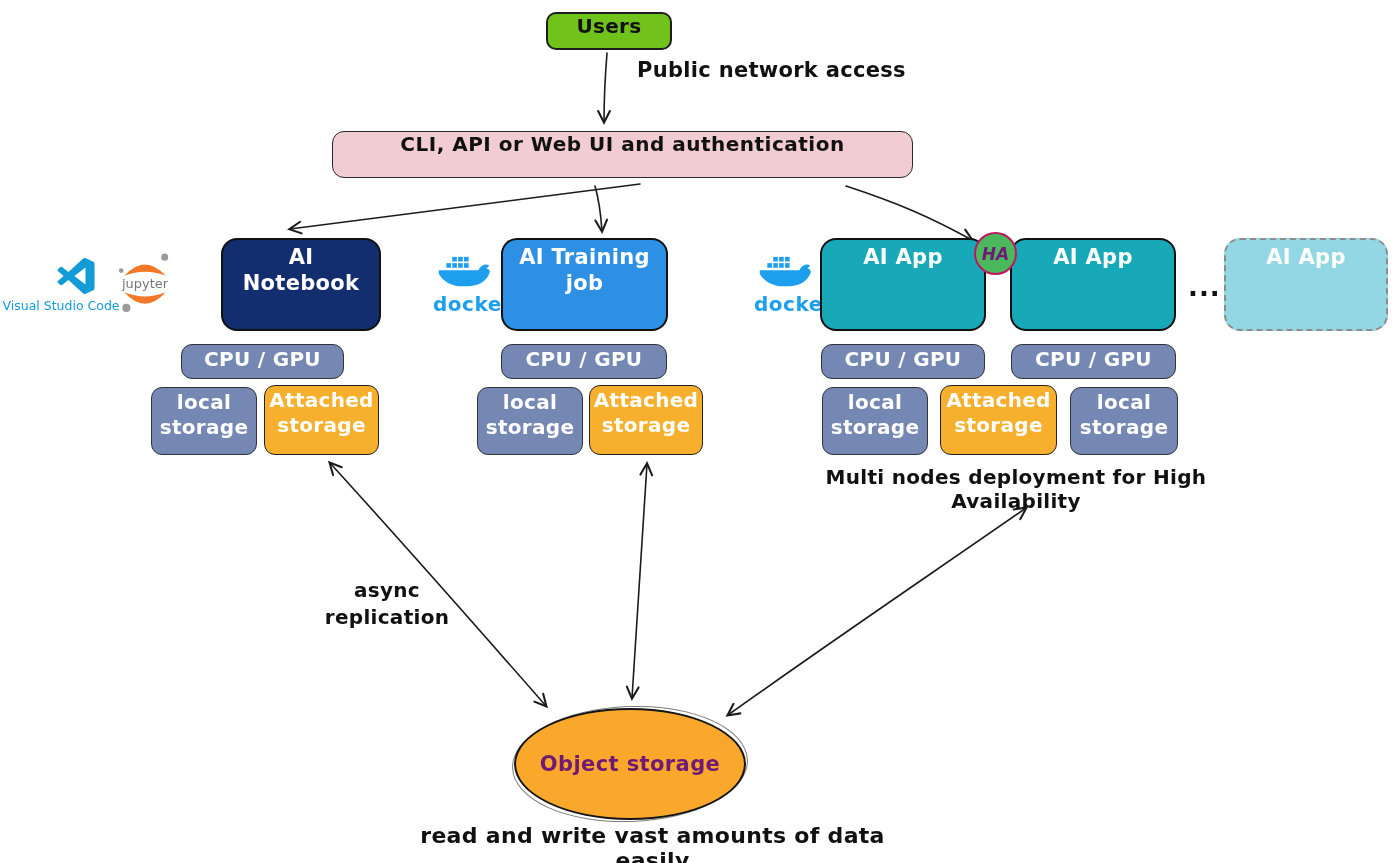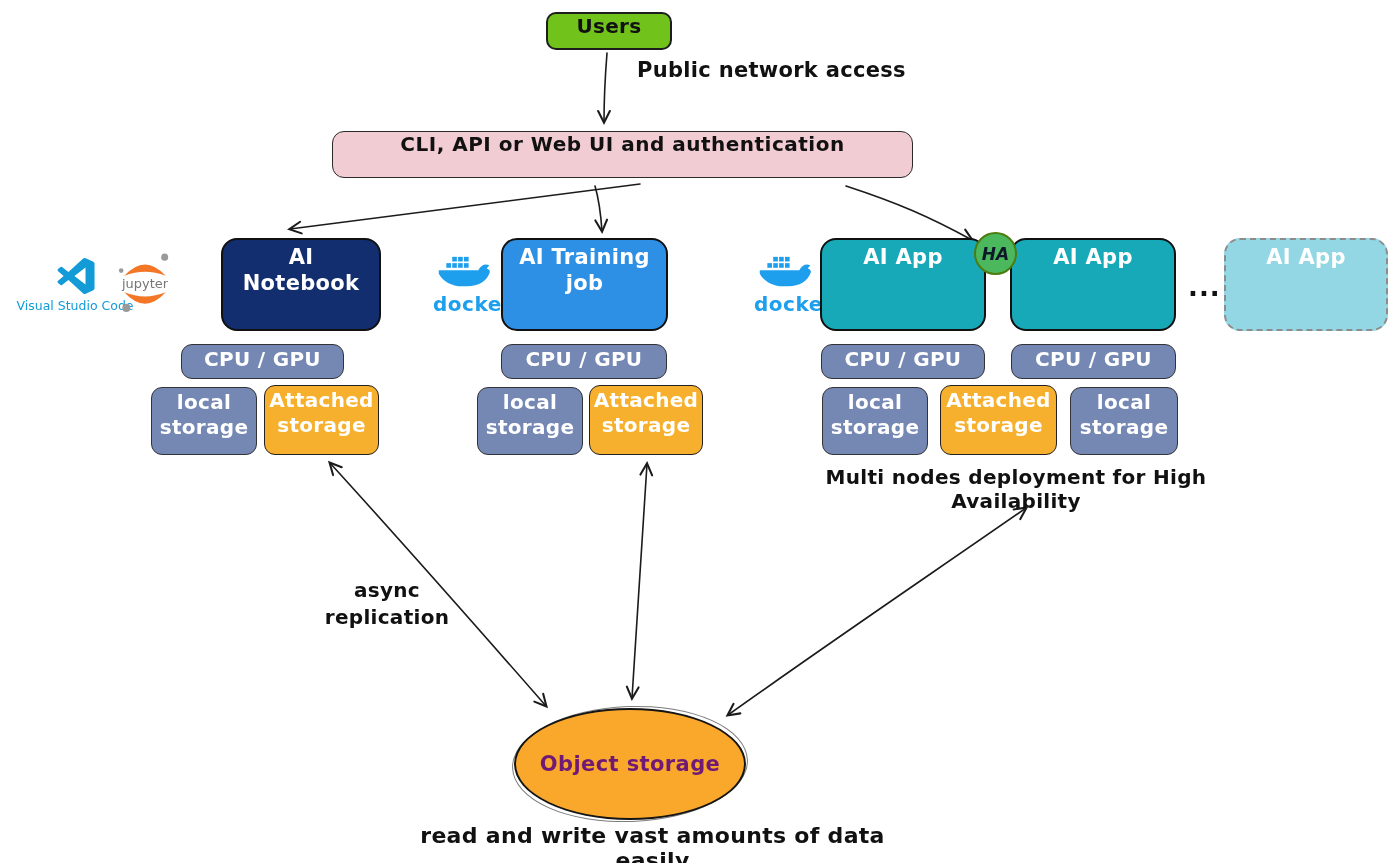--- a/index.html
+++ b/index.html
@@ -32,22 +32,22 @@
   .teal{background:var(--app-teal);}
   .teal-light{background:var(--app-teal-light);border:2px dashed #8c8c8c;}
   .slate{background:var(--slate);}
   .orange{background:var(--attached-orange);border-color:#222;}
   .users{background:var(--users-green);border:2px solid #1d1d1d;border-radius:10px;
          color:#111;font-weight:bold;font-size:20px;}
   .gateway{background:var(--gateway-pink);border:1.5px solid #2a2a2a;border-radius:12px;
            color:#111;font-weight:bold;font-size:20px;letter-spacing:.5px;}
   .edge-label{position:absolute;color:#111;font-weight:bold;letter-spacing:.3px;}
   .ha-circle{position:absolute;width:43px;height:43px;border-radius:50%;background:var(--ha-green);
-             border:2px solid #4d7c0f;display:flex;align-items:center;justify-content:center;
-             color:#0f172a;font-weight:bold;font-style:italic;font-size:17px;z-index:5;}
+             border:2px solid #be185d;display:flex;align-items:center;justify-content:center;
+             color:#701a75;font-weight:bold;font-style:italic;font-size:17px;z-index:5;}
   .ellipse{position:absolute;background:var(--object-orange);border:2.5px solid #151515;
            border-radius:50%;display:flex;align-items:center;justify-content:center;
            color:#701a75;font-weight:bold;font-size:21px;letter-spacing:.4px;}
   .ellipse::after{content:"";position:absolute;inset:-4px;border-radius:50%;
                   border:1.5px solid rgba(20,20,20,.55);transform:rotate(-2deg);}
   .ellipsis-dots{position:absolute;font-weight:bold;font-size:26px;color:#111;letter-spacing:1px;}
   .tool-label{position:absolute;text-align:center;}
   .vscode-text{color:var(--vscode-blue);font-size:12.5px;}
   .docker-text{color:var(--docker-blue);font-size:20px;font-weight:bold;letter-spacing:.5px;}
   svg.arrows{position:absolute;left:0;top:0;width:1400px;height:863px;pointer-events:none;}
@@ -82,21 +82,21 @@
 
   <div class="box gateway" style="left:332px;top:131px;width:581px;height:47px;">
     <span>CLI, API or Web UI and authentication</span>
   </div>
 
   <div class="abs" style="left:44px;top:257px;width:64px;height:40px;">
     <svg viewBox="0 0 100 100" width="38" height="38" style="display:block;margin:0 auto;">
       <path fill="#139bd8" d="M95.43 12.58l-19.8-9.53a5.97 5.97 0 0 0-6.8 1.16L30.1 39.17 13.35 26.45a4 4 0 0 0-5.11.23L2.9 31.53a4 4 0 0 0 0 5.91L17.43 50 2.9 62.56a4 4 0 0 0 0 5.91l5.34 4.85a4 4 0 0 0 5.11.23L30.1 60.83l38.73 34.96a5.97 5.97 0 0 0 6.8 1.16l19.81-9.53A6 6 0 0 0 98.8 82V18a6 6 0 0 0-3.37-5.42zM75 72.6L45.9 50 75 27.4z"></path>
     </svg>
   </div>
-  <div class="tool-label vscode-text" style="left:14px;top:298px;width:122px;">Visual Studio Code</div>
+  <div class="tool-label vscode-text" style="left:0;top:298px;width:122px;">Visual Studio Code</div>
 
   <div class="abs" style="left:116px;top:248px;width:58px;height:68px;">
     <svg viewBox="0 0 56 64" width="58" height="68">
       <circle cx="47" cy="8" r="3.4" fill="#9a9a9a"></circle>
       <circle cx="5" cy="21" r="2.2" fill="#9a9a9a"></circle>
       <circle cx="10" cy="57" r="3.9" fill="#9a9a9a"></circle>
       <path d="M8 26 Q28 4 48 26 Q28 18 8 26 Z" fill="#f37726"></path>
       <path d="M8 42 Q28 64 48 42 Q28 50 8 42 Z" fill="#f37726"></path>
       <text x="28" y="38" text-anchor="middle" font-size="12.5" fill="#767677" font-family="DejaVu Sans, sans-serif">jupyter</text>
     </svg>

